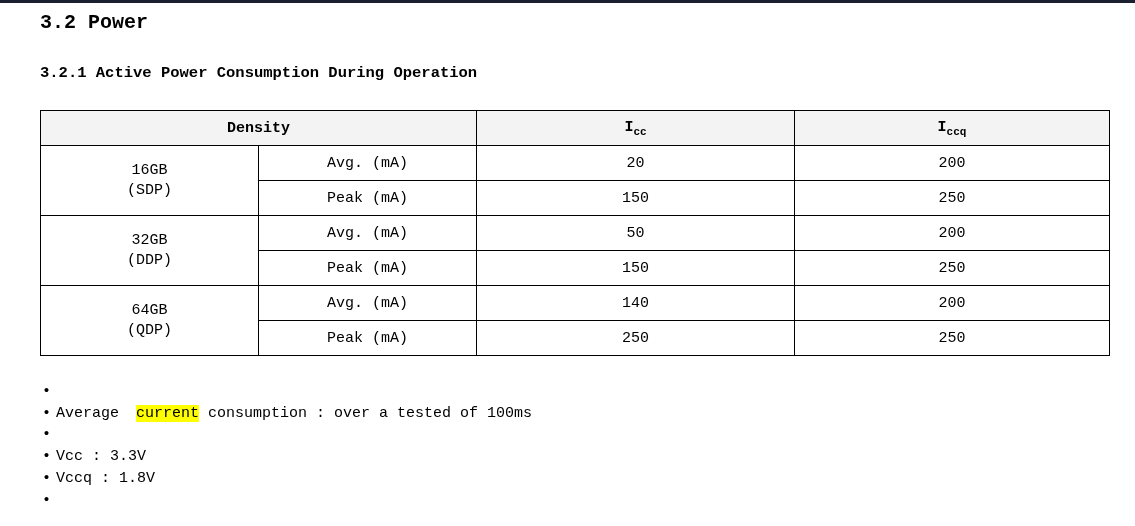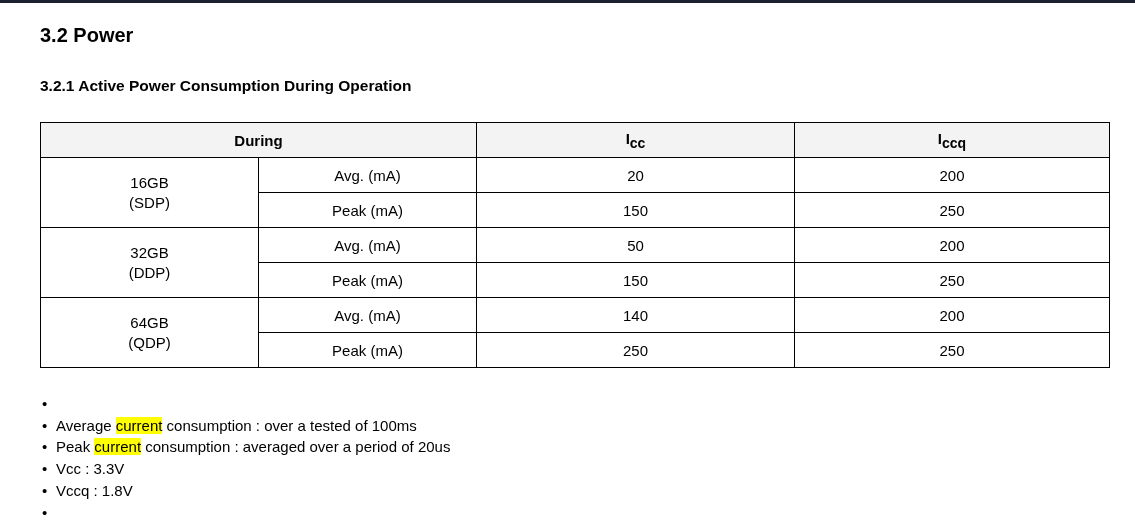--- a/index.html
+++ b/index.html
@@ -13,21 +13,21 @@
     overflow: hidden;
     box-sizing: border-box;
   }
   .top-rule {
     position: absolute;
     top: 0; left: 0;
     width: 100%;
     height: 3px;
     background: var(--top-rule, #1b2030);
   }
-  .content { padding: 23px 26px 0 40px; }
+  .content { padding: 11px 26px 0 40px; font-family: Liberation Mono, monospace; }
   .section-title {
     margin: 0;
     font-size: 20px;
     font-weight: bold;
     line-height: 24px;
   }
   .subsection-title {
     margin: 29px 0 12px 0;
     font-size: 15.5px;
     font-weight: bold;
@@ -46,61 +46,61 @@
     padding: 0;
     font-size: 15px;
     font-weight: normal;
   }
   .power-table thead th {
     height: 34px;
     background: var(--header-bg, #f3f3f3);
     font-weight: bold;
   }
   .power-table thead sub {
-    font-size: 14px;
+    font-size: 11px;
     font-weight: bold;
   }
   .power-table tbody td { height: 34px; margin-left: 9px; }
   .density-cell div { line-height: 20px; }
   .notes {
     list-style: none;
     margin: 25px 0 0 0;
     padding: 0 0 0 2px;
   }
   .notes li {
     display: flex;
     font-size: 15px;
     line-height: 21.7px;
   }
   .notes .bullet {
     flex: none;
     width: 14px;
   }
-  .hl { background: var(--highlight, #ffff00); }
+  .hl { background: var(--highlight, #ffff00); margin-left: 8px; }
 </style>
 </head>
 <body>
 
 <div class="page">
   <div class="top-rule"></div>
   <div class="content">
 
     <h1 class="section-title">3.2 Power</h1>
     <h2 class="subsection-title">3.2.1 Active Power Consumption During Operation</h2>
 
     <table class="power-table">
       <colgroup>
         <col style="width:218px">
           <col style="width:218px">
           <col style="width:318px">
           <col style="width:315px">
       </colgroup>
       <thead>
         <tr>
-          <th colspan="2">During</th>
+          <th colspan="2">Density</th>
           <th><span>I</span><sub>cc</sub></th>
           <th><span>I</span><sub>ccq</sub></th>
         </tr>
       </thead>
       <tbody>
         <tr>
           <td rowspan="2" class="density-cell">
             <div>16GB</div>
             <div>(SDP)</div>
           </td>
@@ -147,21 +147,20 @@
     <ul class="notes">
       <li>
         <span class="bullet">•</span>
       </li>
       <li>
         <span class="bullet">•</span>
         <span class="note-text"><span>Average </span><span class="hl">current</span><span> consumption : over a tested of 100ms</span></span>
       </li>
       <li>
         <span class="bullet">•</span>
-        <span class="note-text"><span>Peak </span><span class="hl">current</span><span> consumption : averaged over a period of 20us</span></span>
       </li>
       <li>
         <span class="bullet">•</span>
         <span class="note-text"><span>Vcc : 3.3V</span><span class="hl"></span><span></span></span>
       </li>
       <li>
         <span class="bullet">•</span>
         <span class="note-text"><span>Vccq : 1.8V</span><span class="hl"></span><span></span></span>
       </li>
       <li>

